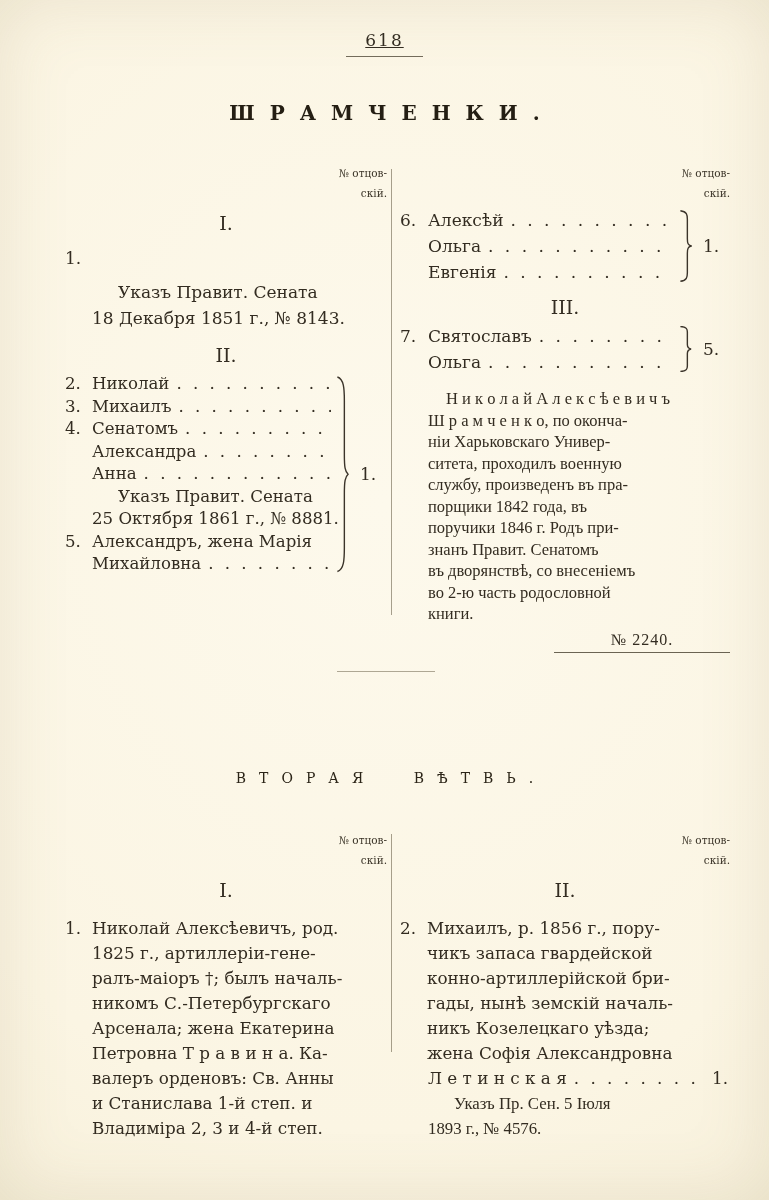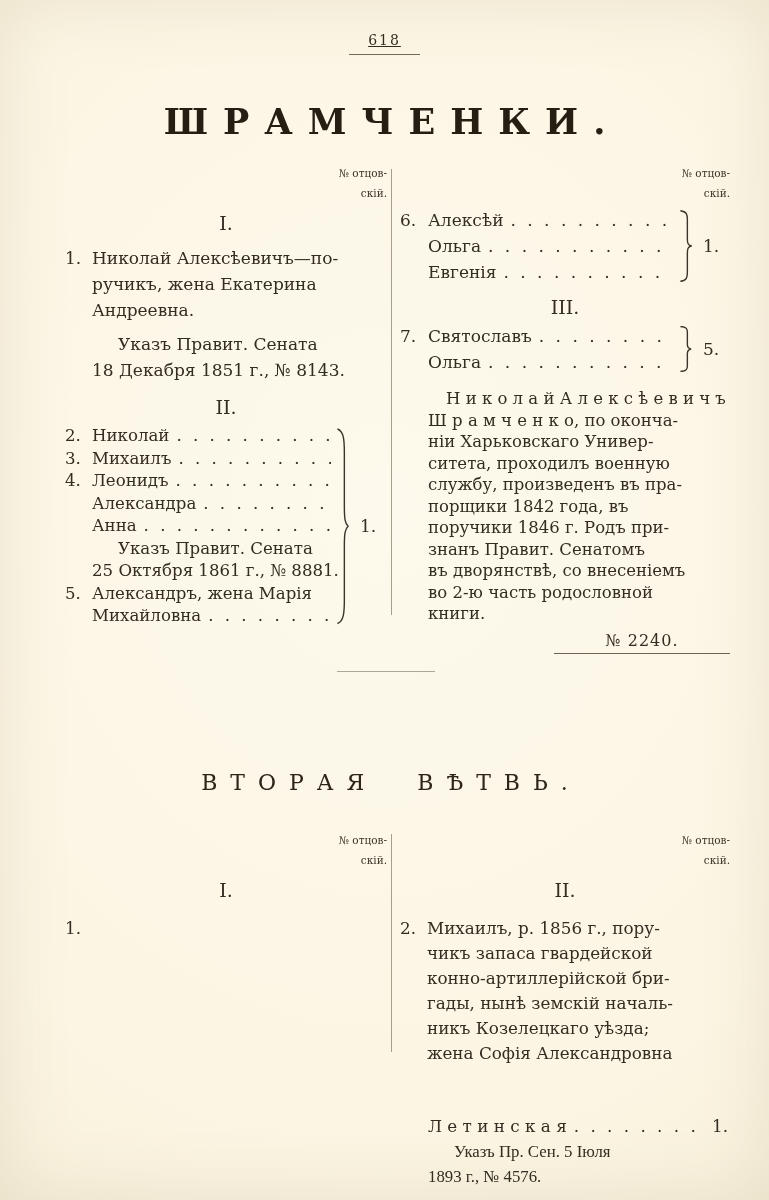--- a/index.html
+++ b/index.html
@@ -5,23 +5,23 @@
   * { box-sizing: border-box; margin: 0; padding: 0; }
   html,body { width:769px; }
   body { background:#e9e1cd; font-family:"DejaVu Serif","Liberation Serif",serif; }
   .page {
     position:relative; width:769px; height:1200px; overflow:hidden;
     background: radial-gradient(ellipse 130% 95% at 50% 42%, #fdf9ec 0%, #fbf5e3 55%, #f2ead0 100%);
     box-shadow: inset 0 0 70px rgba(150,130,85,0.16);
     color:#332c21;
   }
   .pageno { position:absolute; top:30px; left:0; width:100%; text-align:center; }
-  .pageno .n { display:inline-block; font-size:14px; letter-spacing:2px; padding:0 19px 6px; border-bottom:1px solid rgba(70,62,45,.75);text-decoration:underline; }
+  .pageno .n { display:inline-block; font-size:17px; letter-spacing:2px; padding:0 19px 6px; border-bottom:1px solid rgba(70,62,45,.75);text-decoration:underline; }
   .title { position:absolute; top:101px; left:0; width:100%; text-align:center;
-           font-size:35px; font-weight:bold; letter-spacing:15px; padding-left:15px; color:#241e13; }
+           font-size:20px; font-weight:bold; letter-spacing:15px; padding-left:15px; color:#241e13; }
   .sec { position:absolute; left:0; width:769px; }
   .sec1 { top:163px; height:505px; }
   .sec2 { top:830px; height:300px; }
   .vdiv { position:absolute; left:391px; width:0; border-left:1px solid rgba(95,85,62,.55); }
   .v1 { top:6px; height:446px; }
   .v2 { top:4px; height:218px; }
   .colL { position:absolute; left:65px; top:0; width:322px; }
   .colR { position:absolute; left:400px; top:0; width:330px; }
   .hdr { font-size:10.5px; line-height:20px; text-align:right; white-space:pre-line; color:#3a3327; }
   .roman { text-align:center; font-size:19px; margin-top:8px; line-height:24px; }
@@ -41,28 +41,28 @@
   .list .row.cont { padding-left:27px; }
   .brace { position:absolute; width:13px; }
   .list .brace { left:271px; top:2px; height:calc(100% - 4px); }
   .list .bref { position:absolute; left:295px; top:50%; transform:translateY(-50%); font-size:17px; }
   .grp { position:relative; margin-top:4px; font-size:17px; }
   .grp .row { display:flex; width:272px; line-height:26px; }
   .grp .row .no { flex:none; width:28px; }
   .grp .brace { left:279px; top:3px; height:calc(100% - 6px); }
   .grp .bref { position:absolute; left:303px; top:50%; transform:translateY(-50%); font-size:17px; }
   .roman.r3 { margin-top:10px; }
-  .bio { margin-left:28px; margin-top:13px; width:302px; font-size:16.5px; line-height:21.5px; white-space:pre-line; text-indent:18px; }
+  .bio { margin-left:28px; margin-top:13px; width:302px; font-size:16.5px; line-height:21.5px; white-space:pre-line; text-indent:18px;font-family:Liberation Serif, serif; }
   .caseblk { margin-top:6px; margin-left:auto; width:176px; text-align:center; font-size:16px; }
-  .caseblk .cno { padding-bottom:3px; border-bottom:1px solid rgba(70,62,45,.8); letter-spacing:1px; }
+  .caseblk .cno { padding-bottom:3px; border-bottom:1px solid rgba(70,62,45,.8); letter-spacing:1px;font-family:Liberation Serif, serif; }
   .caseblk .crf { padding-top:3px; word-spacing:5px; font-size:15.5px; }
   .midrule { position:absolute; top:671px; left:337px; width:98px; border-top:1px solid rgba(95,85,62,.5); }
   .b2head { position:absolute; top:770px; left:0; width:100%; text-align:center;
-            font-size:22px; letter-spacing:13px; word-spacing:20px; padding-left:13px; color:#2c2518; }
-  .lrow { display:flex; margin-left:28px; width:300px; line-height:25px; font-size:16.8px;margin-top:48px; }
+            font-size:14px; letter-spacing:13px; word-spacing:20px; padding-left:13px; color:#2c2518; }
+  .lrow { display:flex; margin-left:28px; width:300px; line-height:25px; font-size:16.8px; }
   .lrow .rf { flex:none; margin-left:8px; }
 </style>
 </head>
 <body>
 
 <div class="page">
 
   <div class="pageno">
     <span class="n">618</span>
   </div>
@@ -72,44 +72,41 @@
   <div class="sec sec1">
     <div class="vdiv v1"></div>
 
     <div class="colL">
       <div class="hdr">№ отцов-
 скій.</div>
       <div class="roman">I.</div>
 
       <div class="entry">
         <span class="no">1.</span>
-        <div class="tx">Николай Алексѣевичъ—по-
-ручикъ, жена Екатерина
-Андреевна.</div>
       </div>
 
       <div class="decree">Указъ Правит. Сената
 18 Декабря 1851 г., № 8143.</div>
 
       <div class="roman r2">II.</div>
 
       <div class="list">
         <div class="row">
           <span class="no">2.</span>
           <span class="nm">Николай</span>
           <span class="leader">. . . . . . . . . . . . . . . . . . . . . . . .</span>
         </div>
         <div class="row">
           <span class="no">3.</span>
           <span class="nm">Михаилъ</span>
           <span class="leader">. . . . . . . . . . . . . . . . . . . . . . . .</span>
         </div>
         <div class="row">
           <span class="no">4.</span>
-          <span class="nm">Леонидъ</span>
+          <span class="nm">Сенатомъ</span>
           <span class="leader">. . . . . . . . . . . . . . . . . . . . . . . .</span>
         </div>
         <div class="row">
           <span class="no"></span>
           <span class="nm">Александра</span>
           <span class="leader">. . . . . . . . . . . . . . . . . . . . . . . .</span>
         </div>
         <div class="row">
           <span class="no"></span>
           <span class="nm">Анна</span>
@@ -205,20 +202,29 @@
 
   <div class="sec sec2">
     <div class="vdiv v2"></div>
 
     <div class="colL">
       <div class="hdr">№ отцов-
 скій.</div>
       <div class="roman">I.</div>
       <div class="entry">
         <span class="no">1.</span>
+        <div class="tx">Николай Алексѣевичъ, род.
+1825 г., артиллеріи-гене-
+ралъ-маіоръ †; былъ началь-
+никомъ С.-Петербургскаго
+Арсенала; жена Екатерина
+Петровна Т р а в и н а.  Ка-
+валеръ орденовъ: Св. Анны
+и Станислава 1-й степ. и
+Владиміра 2, 3 и 4-й степ.</div>
       </div>
     </div>
 
     <div class="colR">
       <div class="hdr">№ отцов-
 скій.</div>
       <div class="roman">II.</div>
       <div class="entry">
         <span class="no">2.</span>
         <div class="tx">Михаилъ, р. 1856 г., пору-

